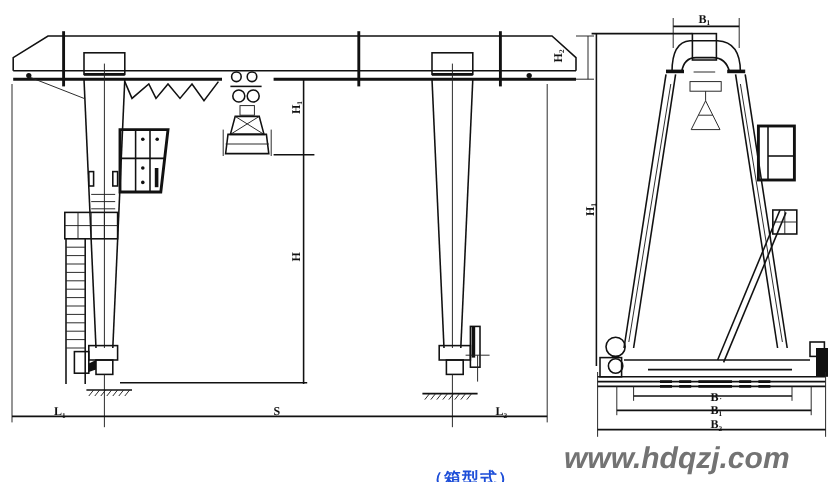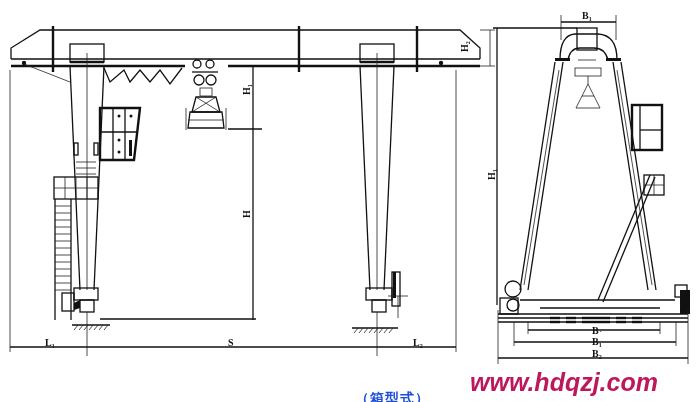--- a/index.html
+++ b/index.html
@@ -5,21 +5,21 @@
   html, body { margin: 0; padding: 0; background: #ffffff; }
   body { width: 700px; height: 402px; position: relative; overflow: hidden; font-family: "DejaVu Sans", sans-serif; }
   svg { position: absolute; left: 0; top: 0; }
   .ln { stroke: #111; fill: none; stroke-width: 1.3; }
   .thin { stroke: #222; fill: none; stroke-width: 0.8; }
   .thick { stroke: #111; fill: none; stroke-width: 2.4; }
   .fillk { fill: #111; }
   .dim { font-family: "Liberation Serif", serif; font-weight: bold; font-size: 10px; fill: #111; }
   .sub { font-size: 6px; }
   .caption { position: absolute; left: 355px; top: 390px; font-size: 14px; color: #1d4ed8; font-weight: bold; letter-spacing: 1px; }
-  .watermark { position: absolute; left: 470px; top: 368px; font-family: "Liberation Sans", sans-serif; font-size: 25px; font-weight: bold; font-style: italic; color: #be185d; letter-spacing: 0px; }
+  .watermark { position: absolute; left: 470px; top: 368px; font-family: "Liberation Sans", sans-serif; font-size: 25px; font-weight: bold; font-style: italic; color: #737373; letter-spacing: 0px; }
 </style>
 </head>
 <body>
 
 <svg width="700" height="402" viewBox="0 0 700 402">
 
   <g>
 
     <g>
       <polyline class="ln" points="11,59 11,48 40,30 460,30 480,48 480,59"></polyline>

